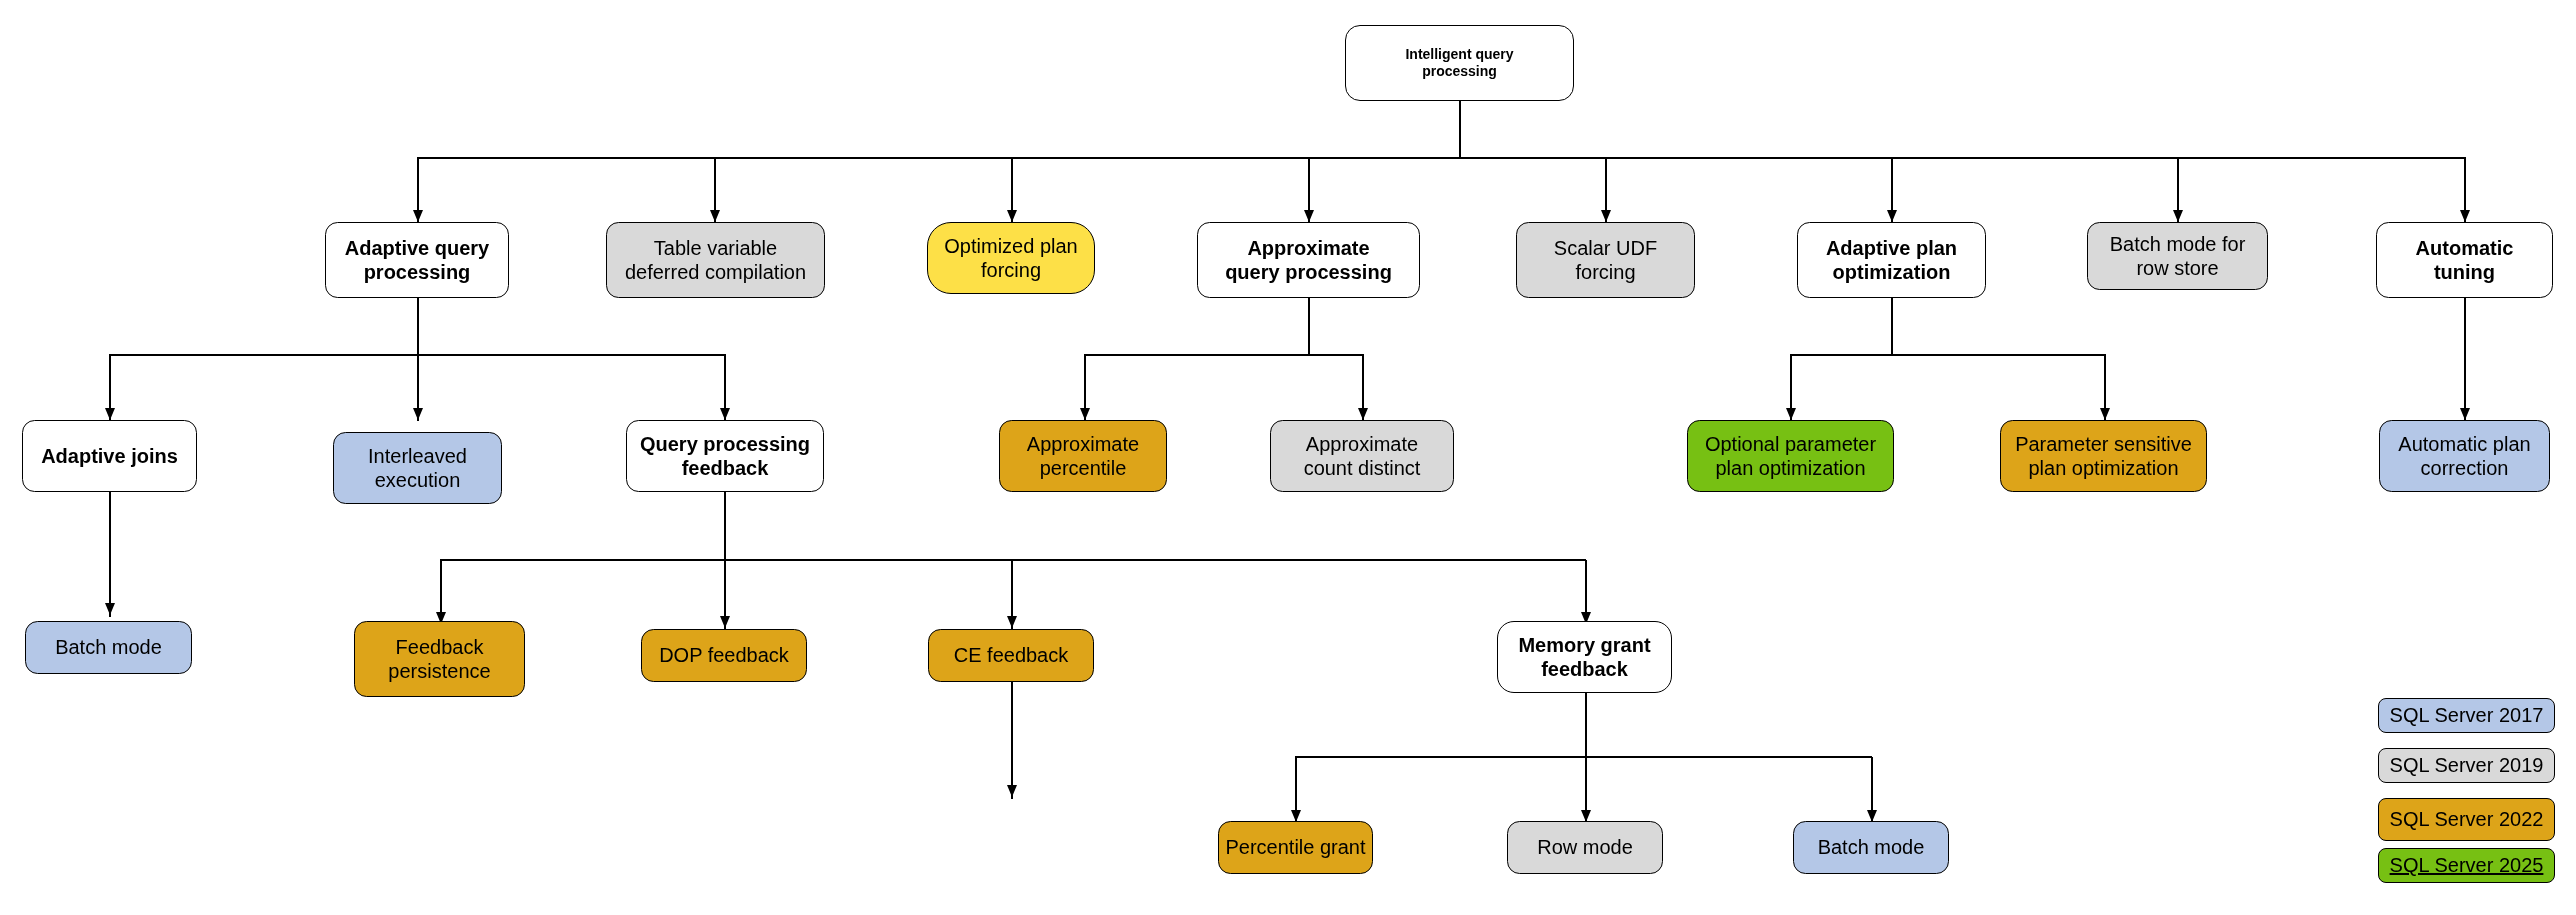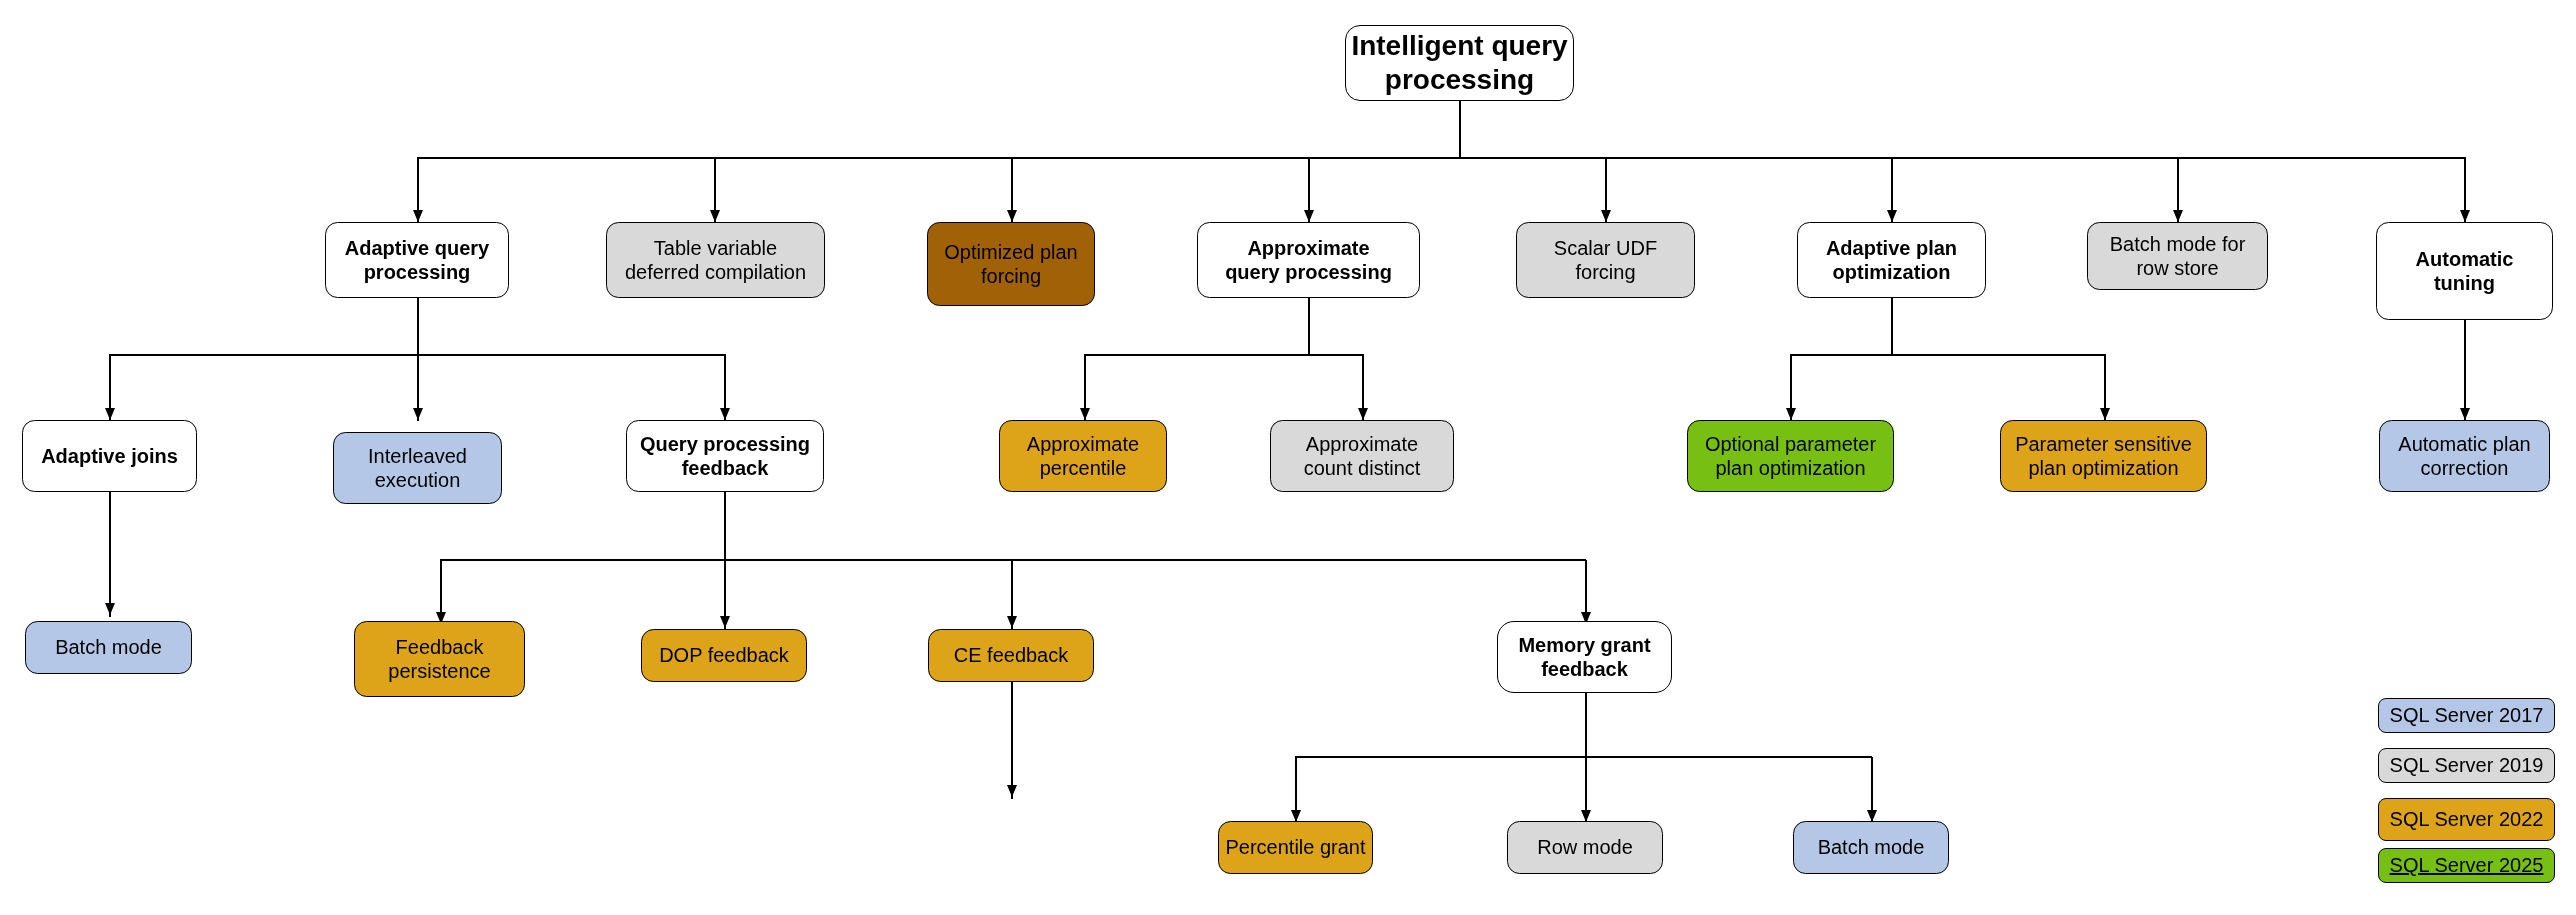--- a/index.html
+++ b/index.html
@@ -113,45 +113,45 @@
 
   <div class="edge vline" style="left:1585px;top:689px;height:69px;"></div>
   <div class="edge hline" style="left:1295px;top:756px;width:577px;"></div>
   <div class="edge vline" style="left:1295px;top:757px;height:66px;"></div>
   <div class="arrow" style="left:1291px;top:810px;"></div>
   <div class="edge vline" style="left:1585px;top:757px;height:66px;"></div>
   <div class="arrow" style="left:1581px;top:810px;"></div>
   <div class="edge vline" style="left:1871px;top:757px;height:66px;"></div>
   <div class="arrow" style="left:1867px;top:810px;"></div>
 
-  <div class="node root bold" style="left:1345px;top:25px;width:229px;height:76px;font-size:28px;background:#ffffff;">Intelligent query
+  <div class="node root bold" style="left:1345px;top:25px;width:229px;height:76px;font-size:14px;background:#ffffff;">Intelligent query
 processing</div>
 
   <div class="node bold" style="left:325px;top:222px;width:184px;height:76px;font-size:20px;background:#ffffff;">Adaptive query
 processing</div>
 
   <div class="node" style="left:606px;top:222px;width:219px;height:76px;font-size:20px;background:#d9d9d9;">Table variable
 deferred compilation</div>
 
-  <div class="node" style="left:927px;top:222px;width:168px;height:84px;font-size:20px;background:#a16207;">Optimized plan
+  <div class="node" style="left:927px;top:222px;width:168px;height:72px;font-size:20px;background:#fde047;border-radius:24px;">Optimized plan
 forcing</div>
 
   <div class="node bold" style="left:1197px;top:222px;width:223px;height:76px;font-size:20px;background:#ffffff;">Approximate
 query processing</div>
 
   <div class="node" style="left:1516px;top:222px;width:179px;height:76px;font-size:20px;background:#d9d9d9;">Scalar UDF
 forcing</div>
 
   <div class="node bold" style="left:1797px;top:222px;width:189px;height:76px;font-size:20px;background:#ffffff;">Adaptive plan
 optimization</div>
 
   <div class="node" style="left:2087px;top:222px;width:181px;height:68px;font-size:20px;background:#d9d9d9;">Batch mode for
 row store</div>
 
-  <div class="node bold" style="left:2376px;top:222px;width:177px;height:98px;font-size:20px;background:#ffffff;">Automatic
+  <div class="node bold" style="left:2376px;top:222px;width:177px;height:76px;font-size:20px;background:#ffffff;">Automatic
 tuning</div>
 
   <div class="node bold" style="left:22px;top:420px;width:175px;height:72px;font-size:20px;background:#ffffff;">Adaptive joins</div>
 
   <div class="node" style="left:333px;top:420px;width:169px;height:72px;font-size:20px;background:#b4c7e7;margin-top:12px;">Interleaved
 execution</div>
 
   <div class="node bold" style="left:626px;top:420px;width:198px;height:72px;font-size:20px;background:#ffffff;">Query processing
 feedback</div>
 

